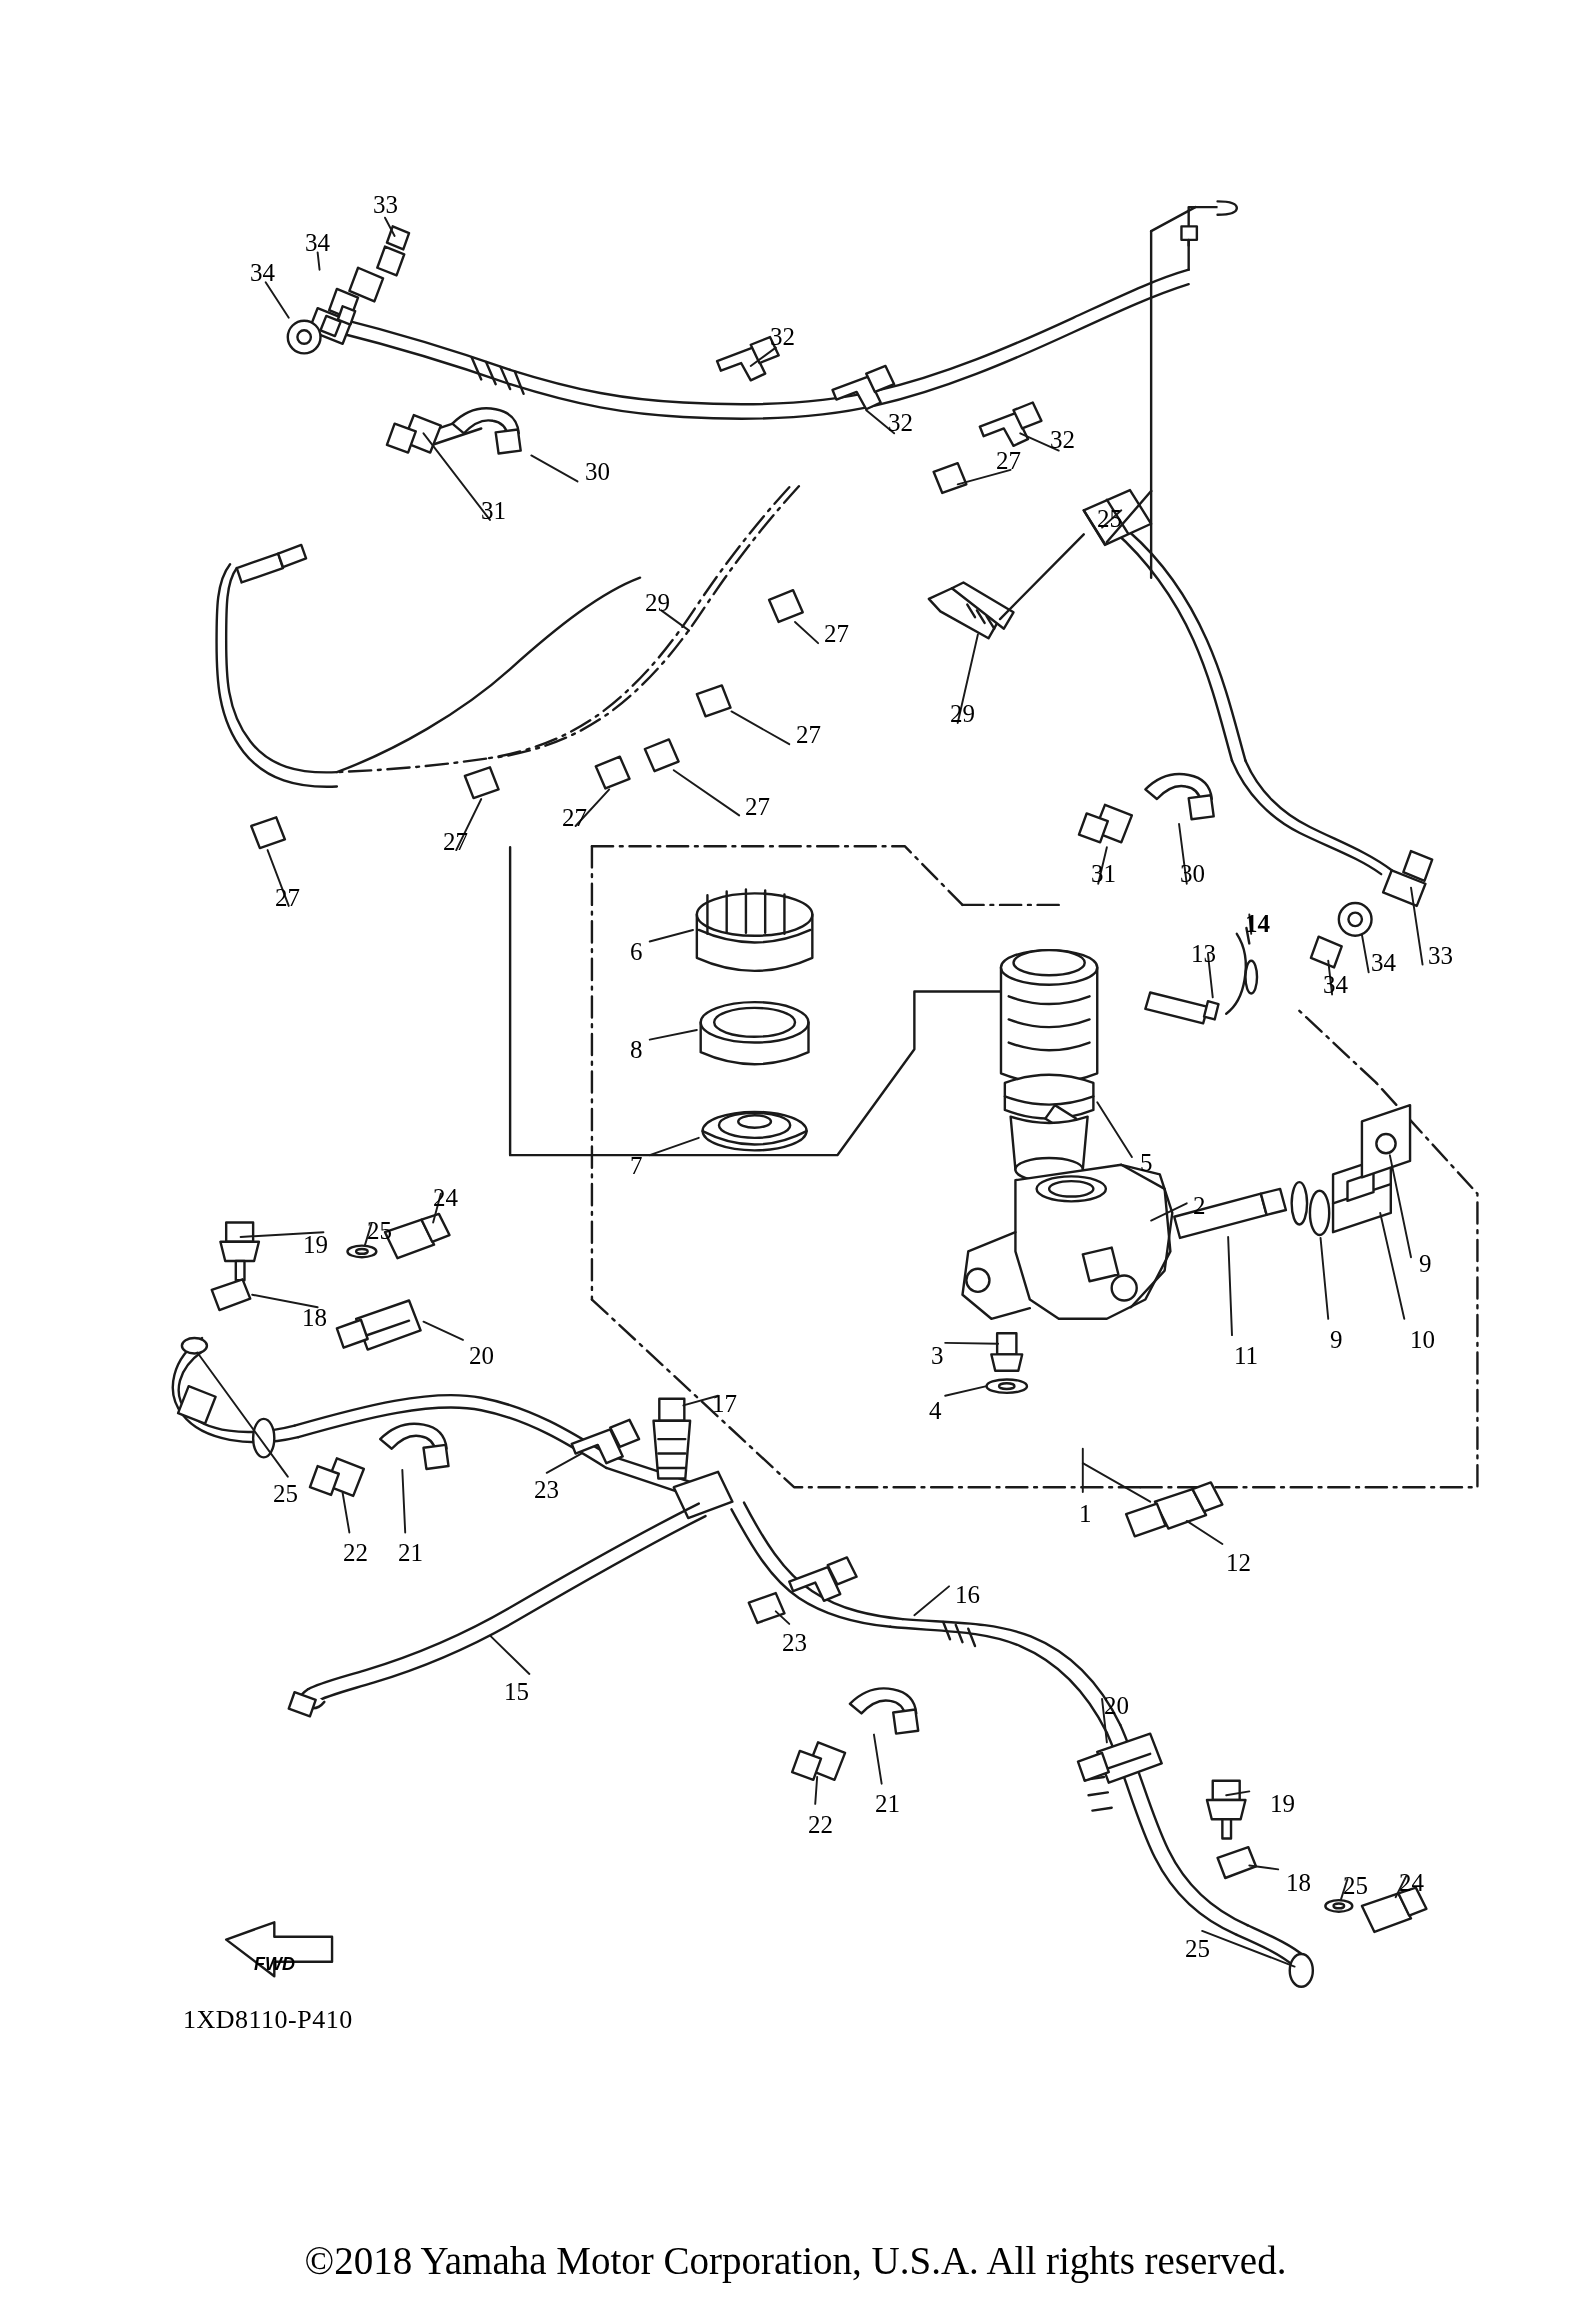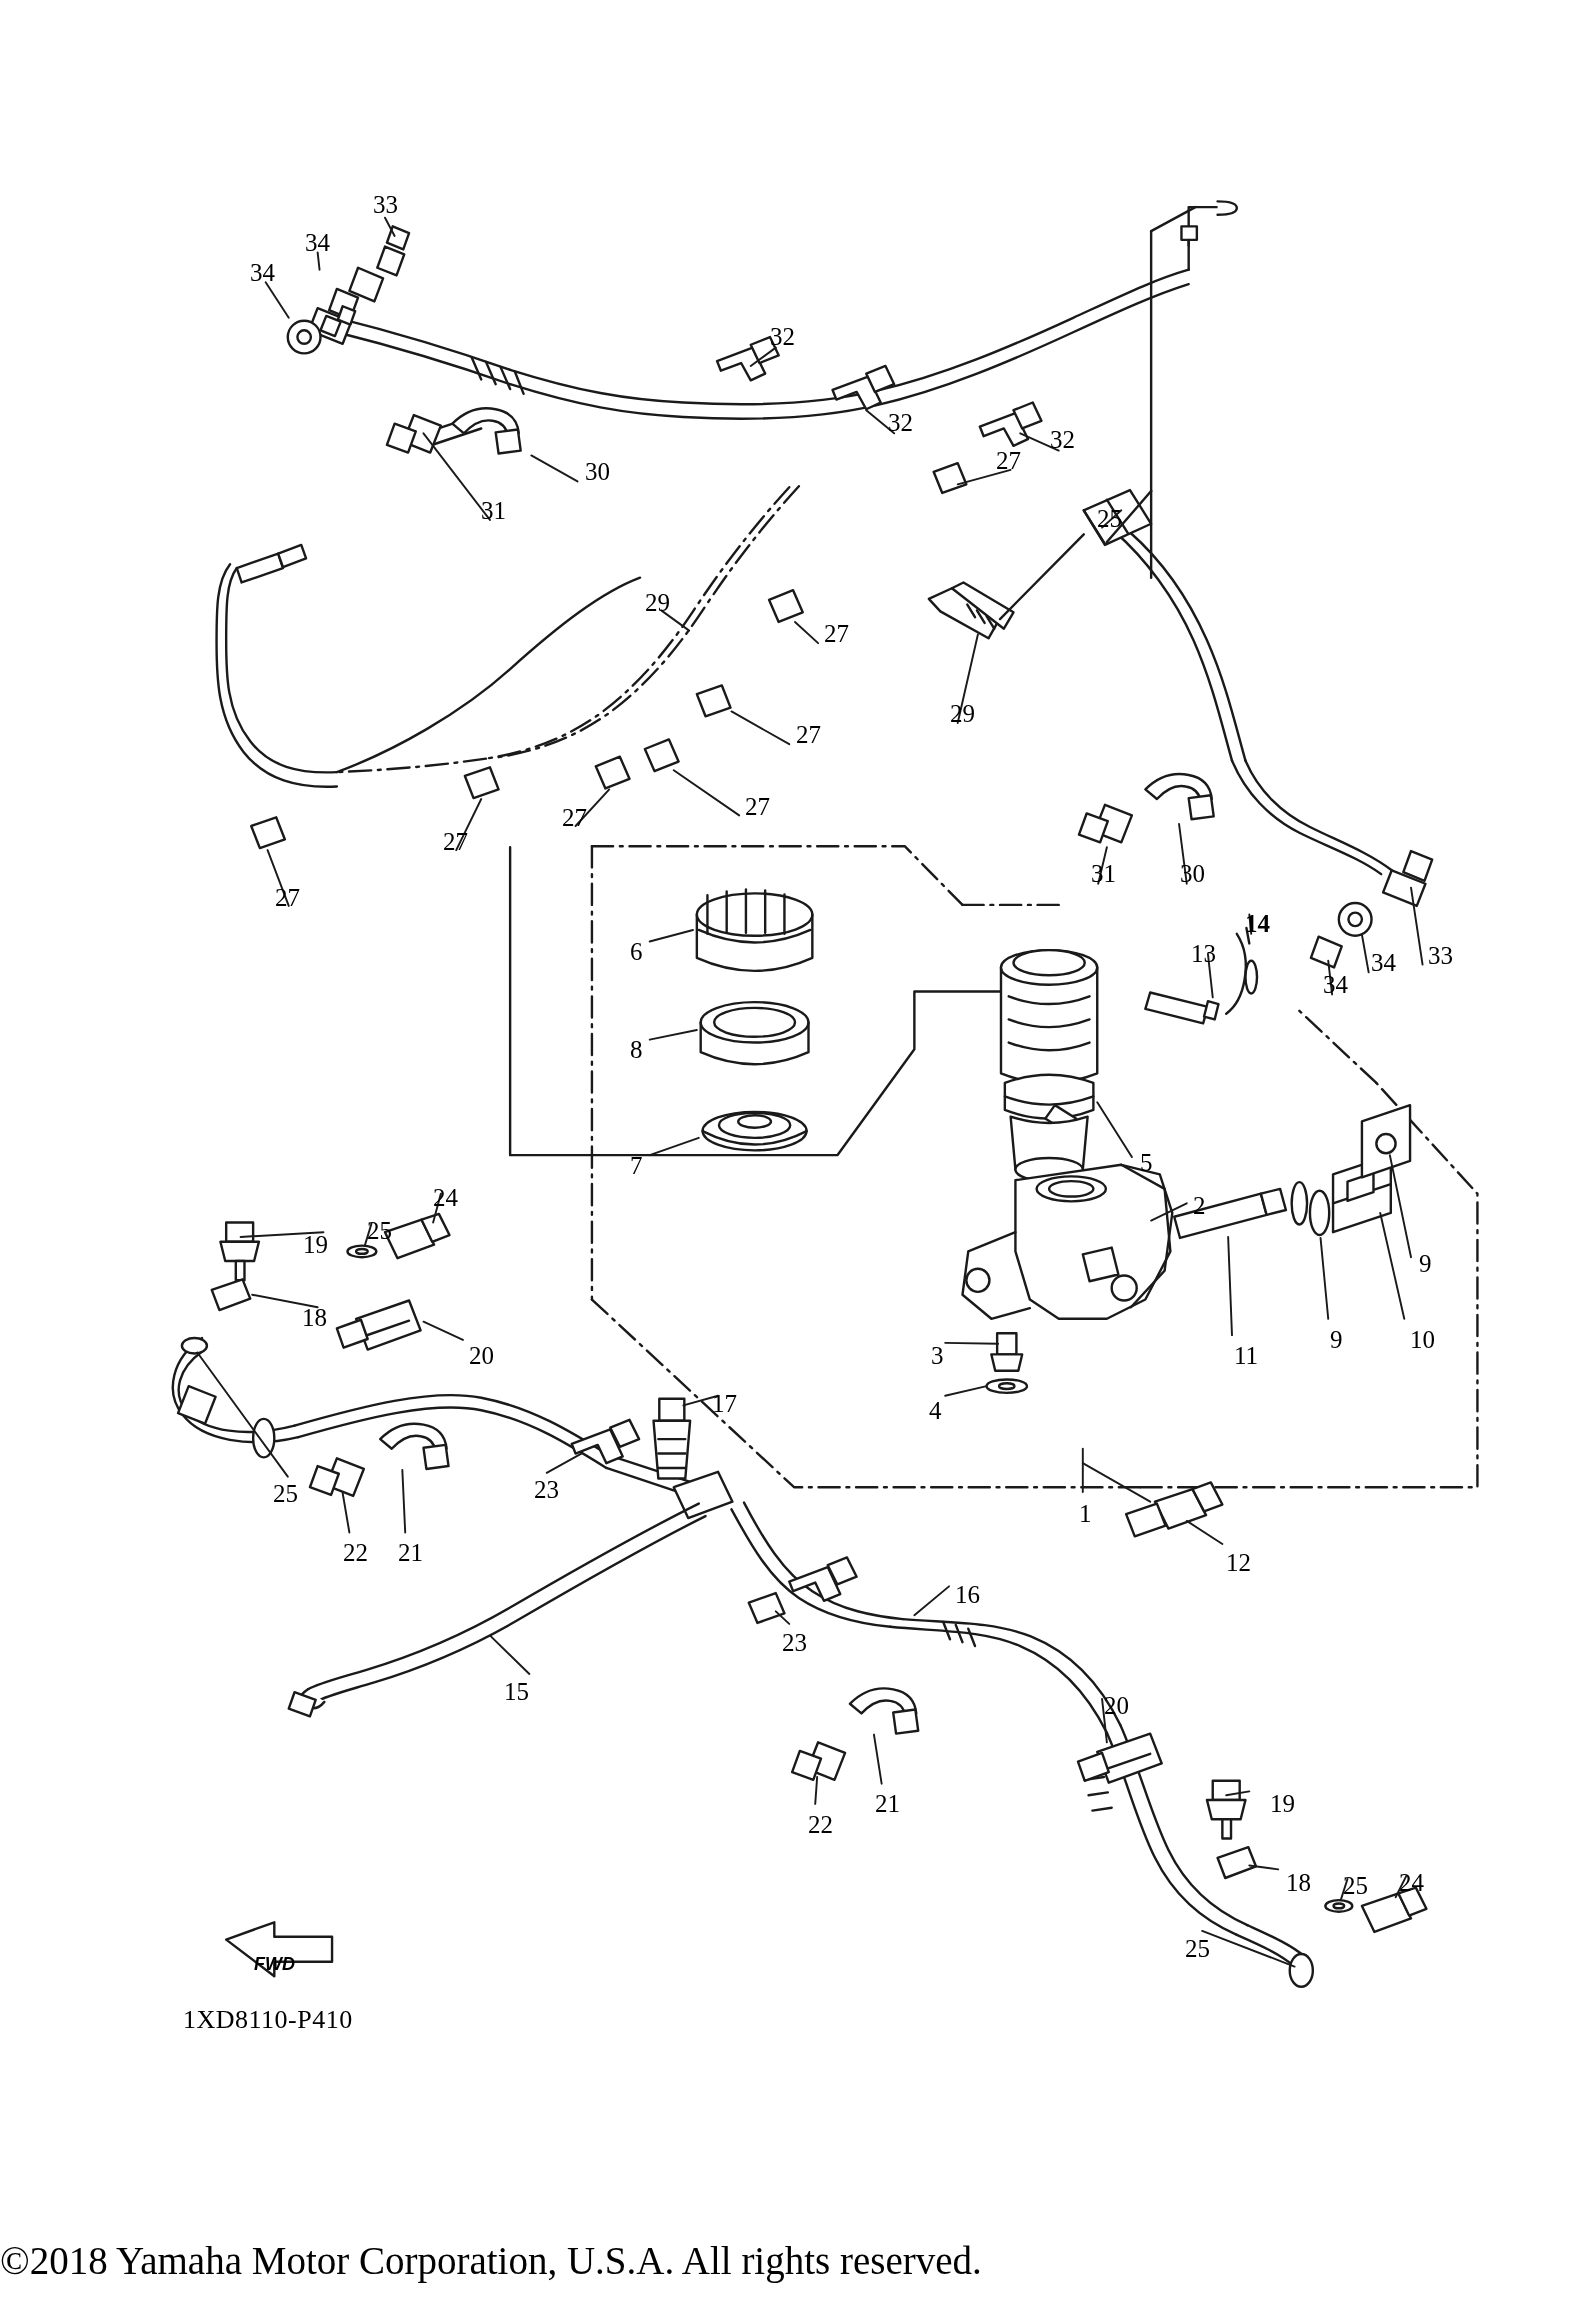--- a/index.html
+++ b/index.html
@@ -52,21 +52,21 @@
     font-weight: bold;
     font-style: italic;
     font-size: 18px;
     color: #000;
   }
   #copyright {
     position: absolute;
     left: 0;
     top: 2238px;
     width: 1591px;
-    text-align: left;
+    text-align: center;
     font-family: "Liberation Serif", serif;
     font-size: 39px;
     color: #000;
     white-space: nowrap;
   }
 </style>
 </head>
 <body>
 
 <div id="diagram-wrap">

